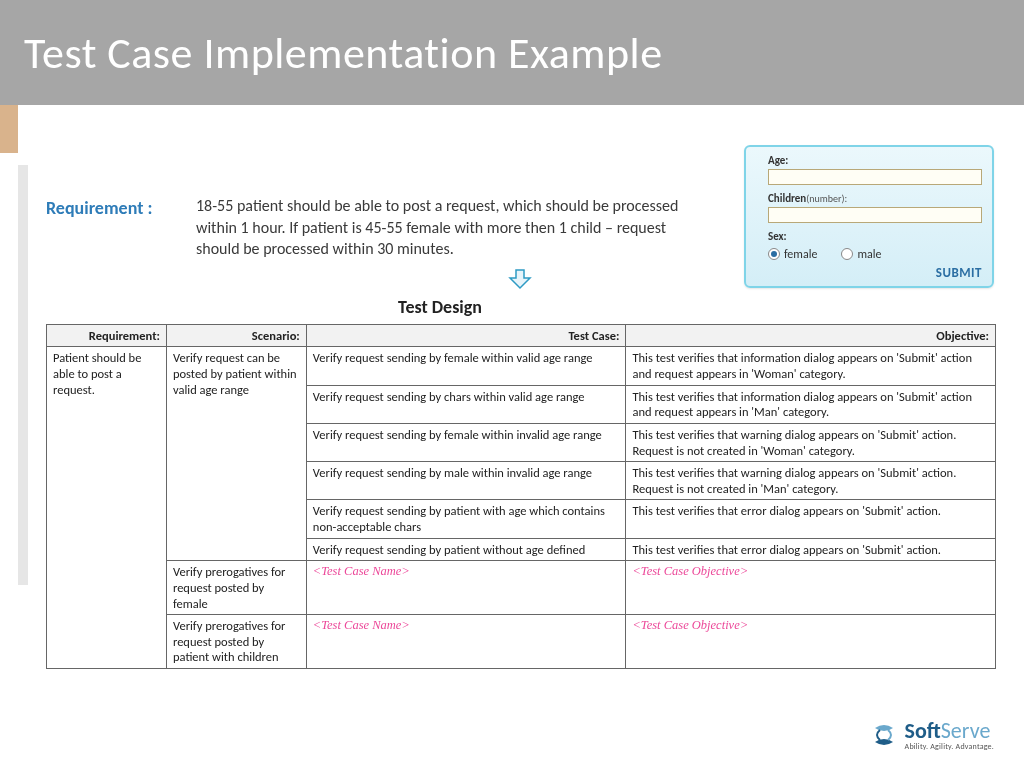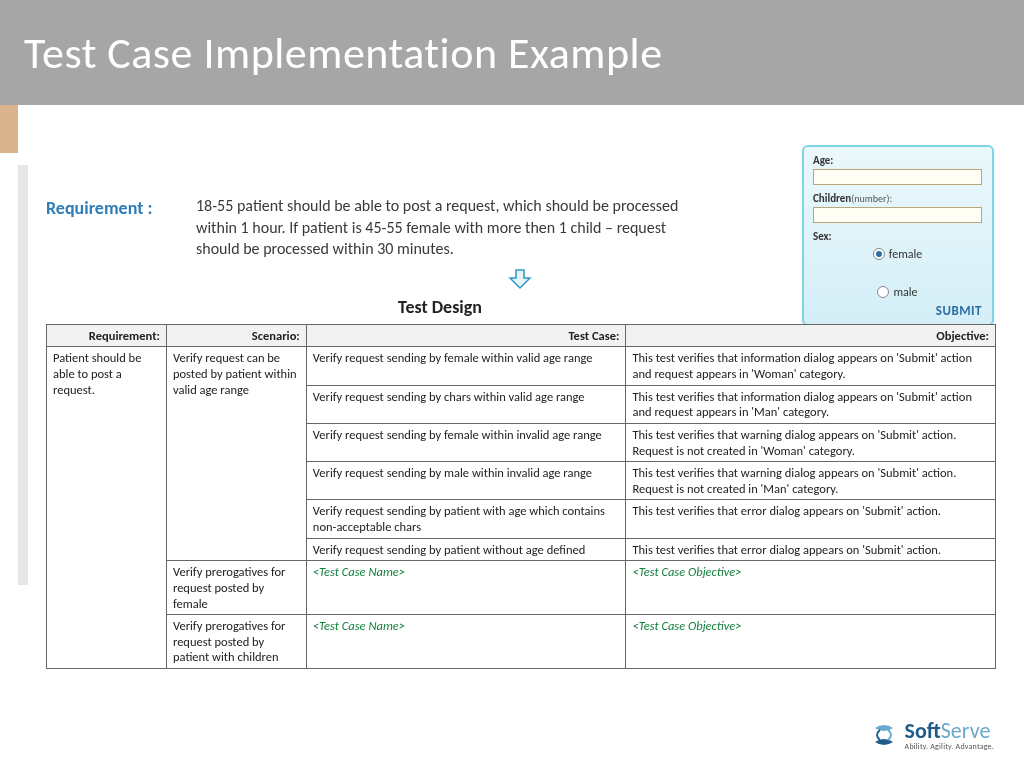--- a/index.html
+++ b/index.html
@@ -76,25 +76,25 @@
     font-weight: bold;
     font-size: 18px;
     color: #222;
     margin-bottom: 6px;
     margin-left: -160px;
   }
   .form-panel {
     position: absolute;
     right: 30px;
     top: 145px;
-    width: 192px;
+    width: 250px;
     border: 2px solid #7fd4e8;
     border-radius: 6px;
     background: linear-gradient(#ebf8fc, #d4eef7);
-    padding: 6px 10px 4px 9px;
+    padding: 6px 10px 4px 22px;
     font-size: 12px;
     color: #333;
     box-shadow: 0 1px 2px rgba(0,0,0,0.1);
   }
   .form-panel label { font-weight: bold; font-size: 11px; }
   .form-panel .sublabel { font-weight: normal; font-size: 10px; color: #555; text-align: center; }
   .form-panel input[type="text"] {
     width: 100%;
     border: 1px solid #b8a878;
     background: #fffef5;
@@ -105,21 +105,20 @@
   }
   .form-panel .children-input {
     border: 1px solid #ccc;
     background: #fafafa;
   }
   .radio-row {
     display: flex;
     gap: 24px;
     align-items: center;
     margin: 4px 0 2px 0;
-    flex-direction: column;
   }
   .radio-row label { font-weight: normal; font-size: 12px; display: flex; align-items: center; gap: 4px; }
   .radio {
     width: 12px; height: 12px; border: 1px solid #888; border-radius: 50%; background: #fff; display: inline-flex; align-items: center; justify-content: center;
   }
   .radio.checked::after {
     content: ""; width: 6px; height: 6px; background: #2b6ea3; border-radius: 50%;
   }
   .submit-row {
     text-align: right;
@@ -145,21 +144,21 @@
   }
   table.design th {
     background: #f2f2f2;
     font-weight: bold;
     text-align: right;
   }
   .col-req { width: 120px; }
   .col-scn { width: 140px; }
   .col-tc  { width: 320px; }
   .col-obj { width: 370px; }
-  .italic { font-style: italic; color: #15803d; }
+  .italic { font-style: italic; color: #ec4899; font-family: Liberation Serif, serif; }
   .logo {
     position: absolute;
     right: 30px;
     bottom: 18px;
     display: flex;
     align-items: center;
     gap: 6px;
   }
   .logo-text { line-height: 1; }
   .logo-name {

